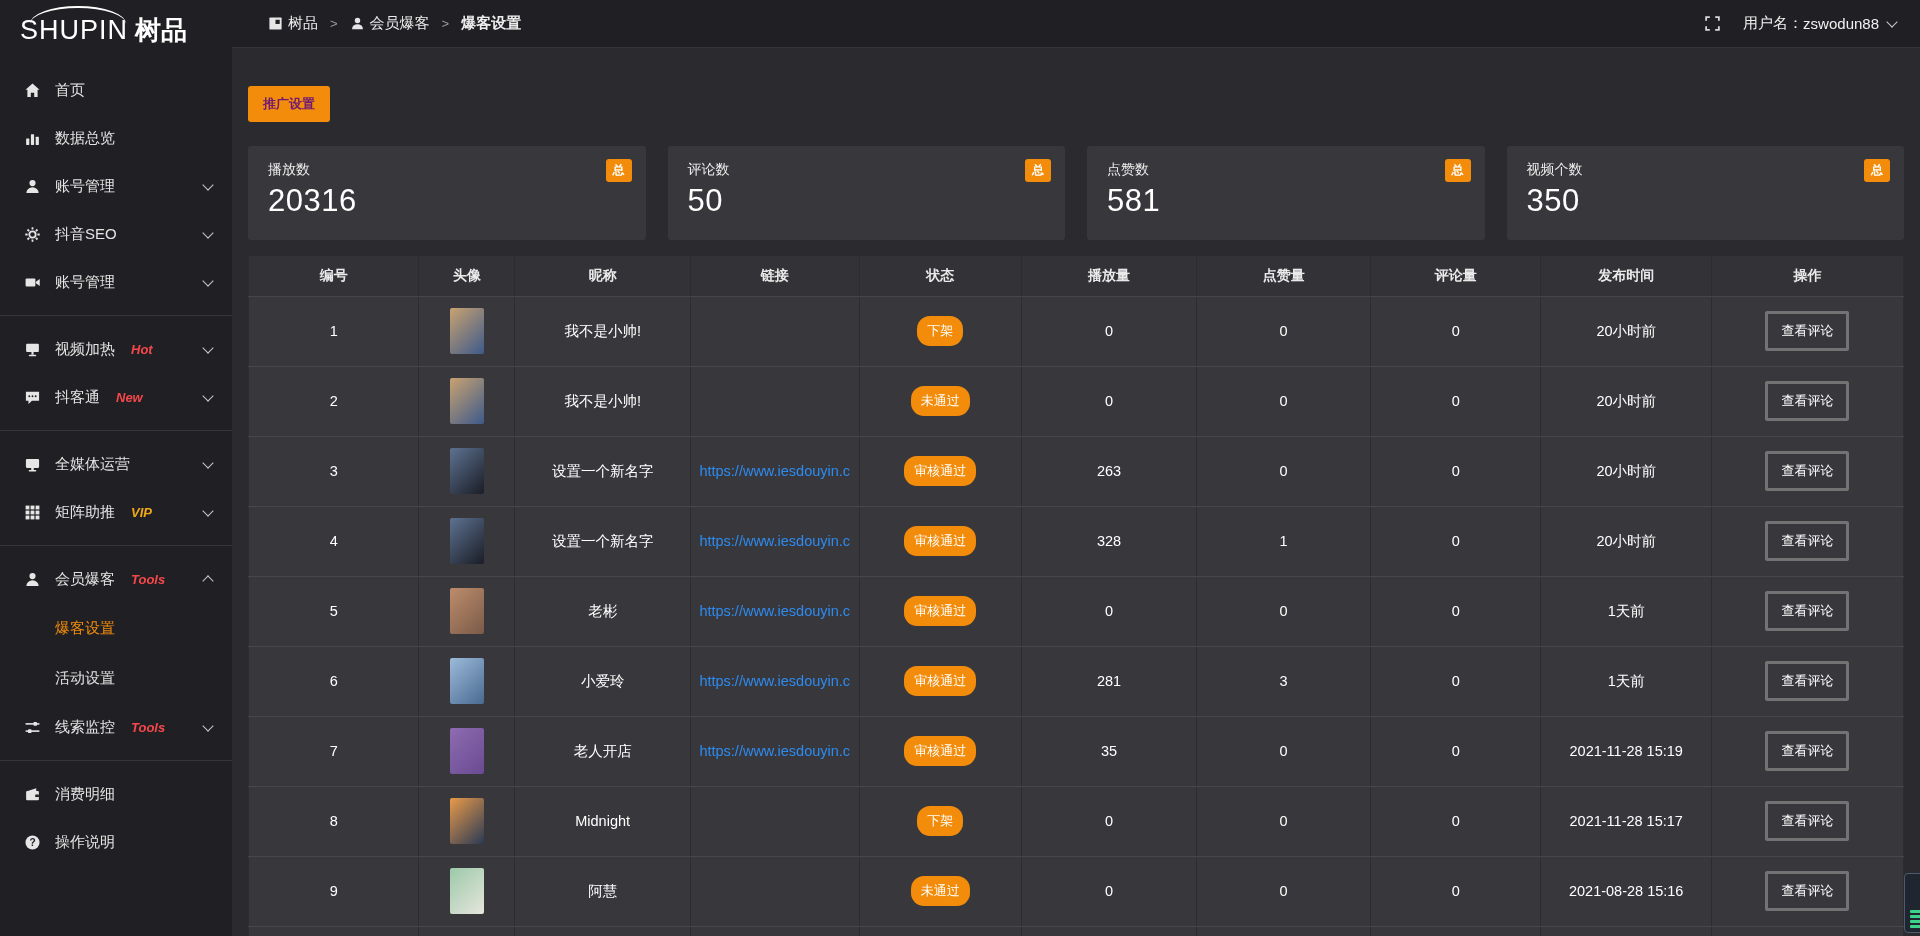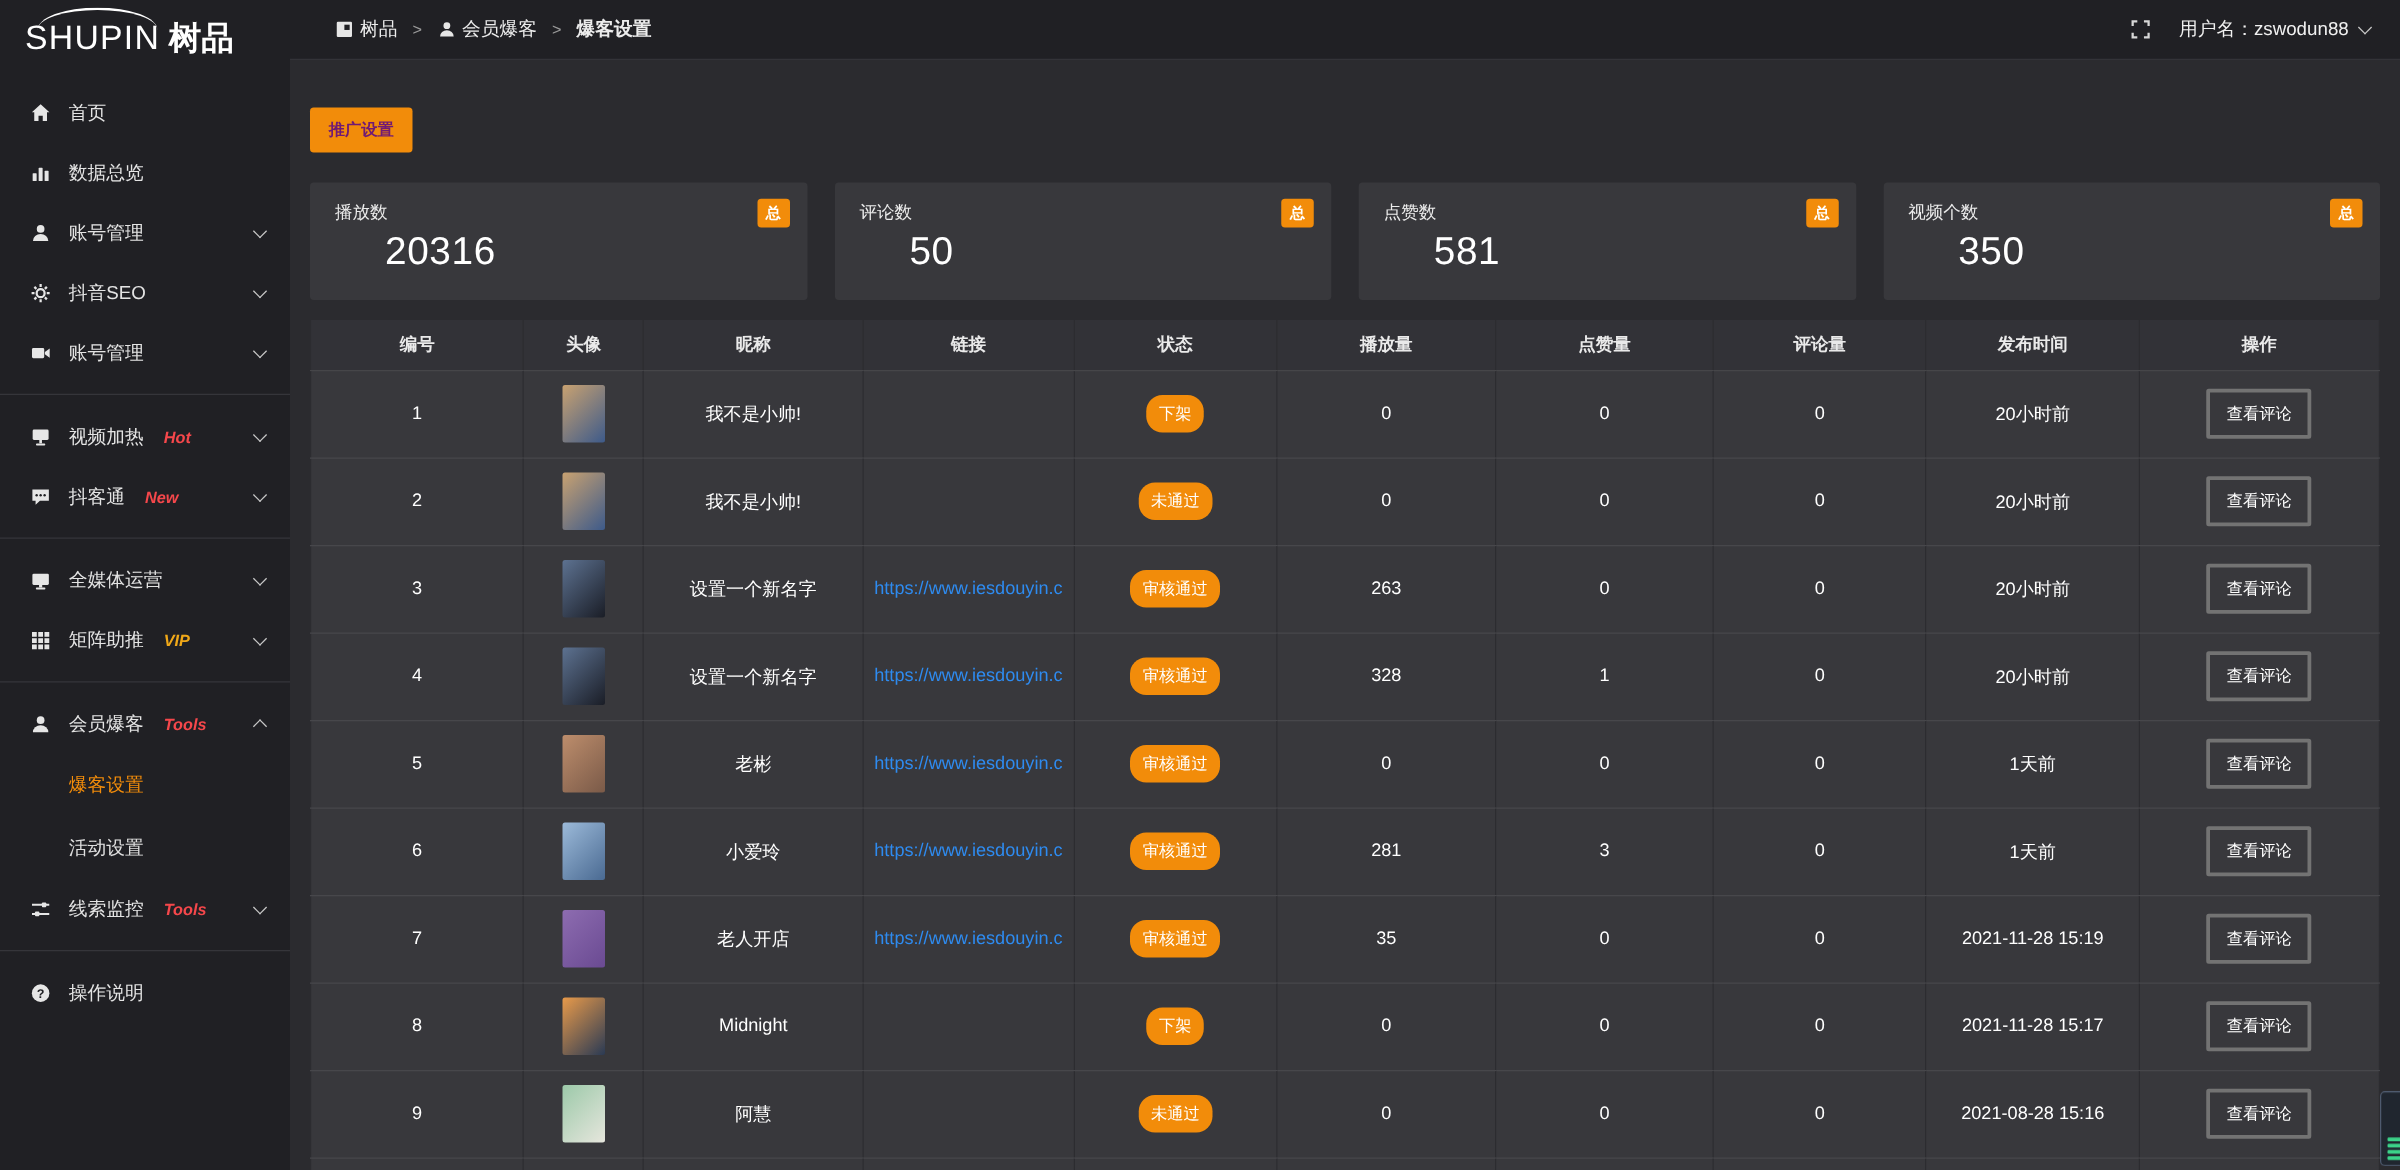--- a/index.html
+++ b/index.html
@@ -46,21 +46,21 @@
   .user-box .chev { margin-left:9px; border-color:#c8c8c8; }
 
   
   .content { position:absolute; left:232px; top:48px; right:0; bottom:0; padding:38px 16px 0 16px; background:#2b2b2f; }
   .promo-btn { display:inline-block; background:#f28c0a; color:#701a75; font-size:13px; font-weight:bold;
     padding:9px 15px; border-radius:3px; border:none; cursor:pointer; }
 
   .cards { display:flex; gap:22px; margin-top:24px; }
   .card { flex:1; height:94px; background:#38383c; border-radius:3px; padding:15px 20px; position:relative; }
   .card-label { font-size:14px; color:#ececec; }
-  .card-value { font-size:31px; color:#fff; font-weight:400; margin-top:4px; letter-spacing:0.5px;margin-left:40px; }
+  .card-value { font-size:31px; color:#fff; font-weight:400; margin-top:4px; letter-spacing:0.5px; }
   .card-badge { position:absolute; top:13px; right:14px; background:#f28c0a; color:#fff;
     font-size:12px; font-weight:bold; padding:3px 7px; border-radius:3px; }
 
   
   .tbl-wrap { margin-top:16px; }
   table { width:100%; border-collapse:collapse; table-layout:fixed; background:#38383c; }
   th { height:40px; background:#323237; font-size:14px; font-weight:bold; color:#eaeaea;
     border-left:1px solid #2c2c30; border-right:1px solid #2c2c30; border-bottom:1px solid #464649; }
   td { height:70px; text-align:center; font-size:14.5px; color:#fff;
     border-left:1px solid #2c2c30; border-right:1px solid #2c2c30; border-bottom:1px solid #47474b; }
@@ -222,20 +222,30 @@
               <rect x="9" y="2.8" width="3.2" height="3.6" rx=".6"></rect>
               <rect x="3.8" y="9.6" width="3.2" height="3.6" rx=".6"></rect>
             </g>
           </svg>
         </span>
         <span class="s-label">线索监控</span>
         <span class="s-tag red">Tools</span>
         <span class="chev"></span>
       </div>
       <div class="side-divider"></div>
+      <div class="side-item">
+        <span class="s-icon">
+          <svg viewBox="0 0 16 16" fill="#e6e6e6">
+            <path d="M3.5 4.6 11.5 2V4.6Z"></path>
+            <rect x="2" y="4.6" width="12" height="8.9" rx="1"></rect>
+            <rect x="10.6" y="8" width="3.4" height="2.4" fill="#202024"></rect>
+          </svg>
+        </span>
+        <span class="s-label">消费明细</span>
+      </div>
       <div class="side-item">
         <span class="s-icon">
           <svg viewBox="0 0 16 16">
             <circle cx="8" cy="8" r="6.6" fill="#e6e6e6"></circle>
             <text x="8" y="11.3" text-anchor="middle" font-size="9.5" font-weight="bold" fill="#202024">?</text>
           </svg>
         </span>
         <span class="s-label">操作说明</span>
       </div>
     </div>

